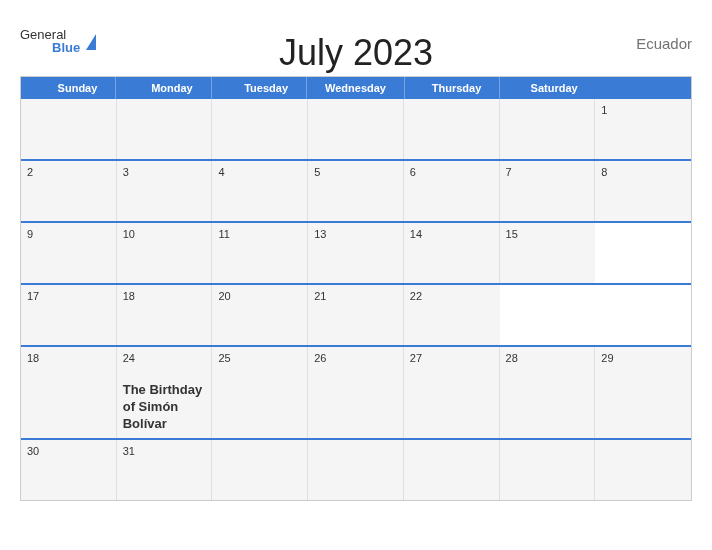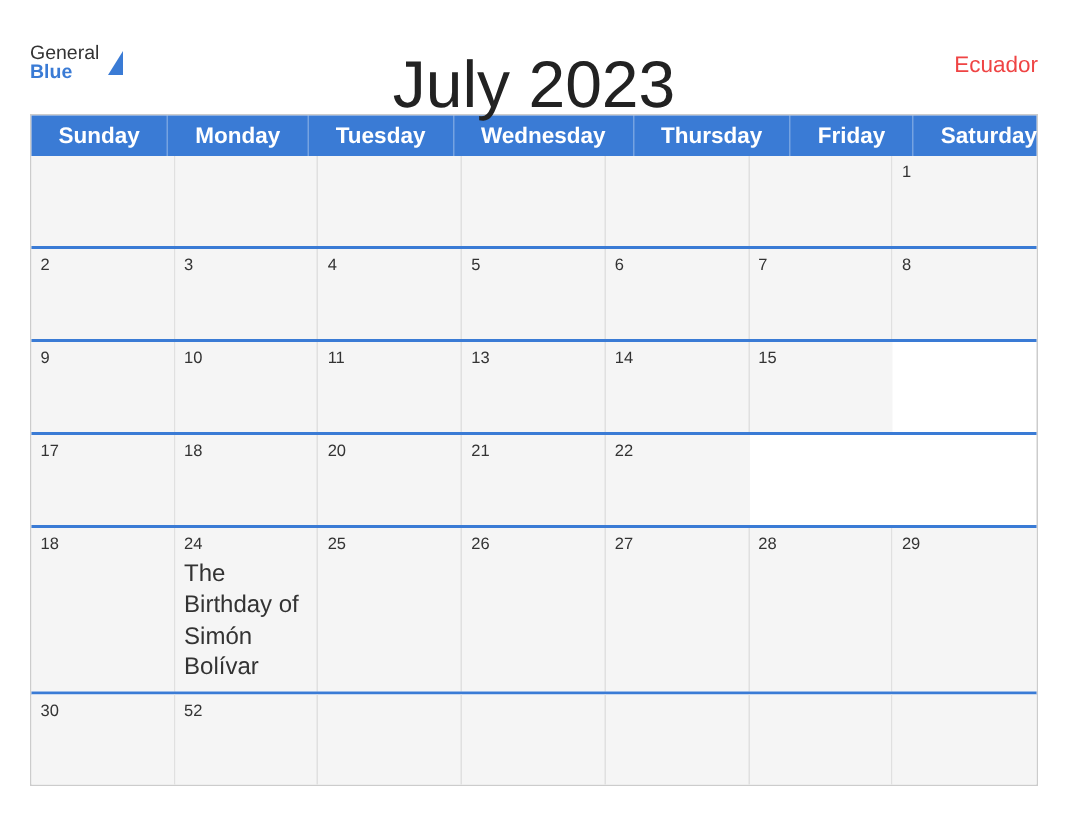--- a/index.html
+++ b/index.html
@@ -30,60 +30,61 @@
     }
     .logo-general {
       font-size: 13px;
       color: #333;
       font-weight: normal;
     }
     .logo-blue {
       font-size: 13px;
       color: #3a7bd5;
       font-weight: bold;
+      margin-left: 32px;
     }
     .logo-triangle {
       width: 0;
       height: 0;
       border-left: 10px solid transparent;
       border-bottom: 16px solid #3a7bd5;
       margin-left: 2px;
       margin-top: 2px;
     }
     .title {
-      font-size: 44px;
+      font-size: 36px;
       font-weight: normal;
       color: #222;
       position: absolute;
       left: 50%;
       transform: translateX(-50%);
       top: 16px;
     }
     .country {
       font-size: 15px;
-      color: #ef4444;
+      color: #737373;
       margin-top: 4px;
     }
     .calendar {
       flex: 1;
       display: flex;
       flex-direction: column;
       border: 1px solid #ccc;
     }
     .cal-header {
       display: grid;
       grid-template-columns: repeat(7, 1fr);
       background: #3a7bd5;
     }
     .cal-header-cell {
       color: #fff;
-      font-size: 15px;
+      font-size: 11px;
       font-weight: bold;
       padding: 5px 18px;
-      text-align: center;
+      text-align: right;
       border-right: 1px solid rgba(255,255,255,0.3);
     }
     .cal-header-cell:last-child { border-right: none; }
     .cal-body {
       flex: 1;
       display: flex;
       flex-direction: column;
     }
     .cal-row {
       display: grid;
@@ -106,24 +107,25 @@
       flex-direction: column;
     }
     .cal-cell:last-child { border-right: none; }
     .cal-cell.empty { background: #f5f5f5; }
     .cal-cell .day-num {
       font-size: 11px;
       color: #333;
       margin-bottom: 2px;
     }
     .cal-cell .event {
-      font-size: 16px;
-      color: #333;
-      margin-top: 2px;
+      font-size: 13px;
+      color: #333;
+      margin-top: 16px;
       line-height: 1.3;
+      font-weight: bold;
     }
     .header-top {
       position: relative;
       display: flex;
       align-items: center;
       justify-content: space-between;
       margin-bottom: 10px;
       min-height: 50px;
     }
   </style>
@@ -143,21 +145,20 @@
     <div class="country">Ecuador</div>
   </div>
 
   <div class="calendar">
     <div class="cal-header">
       <div class="cal-header-cell">Sunday</div>
       <div class="cal-header-cell">Monday</div>
       <div class="cal-header-cell">Tuesday</div>
       <div class="cal-header-cell">Wednesday</div>
       <div class="cal-header-cell">Thursday</div>
-      <div class="cal-header-cell">Friday</div>
       <div class="cal-header-cell">Saturday</div>
     </div>
     <div class="cal-body" id="cal-body">
     <div class="cal-row">
           <div class="cal-cell empty"></div>
           <div class="cal-cell empty"></div>
           <div class="cal-cell empty"></div>
           <div class="cal-cell empty"></div>
           <div class="cal-cell empty"></div>
           <div class="cal-cell empty"></div>
@@ -247,21 +248,21 @@
           </div>
           <div class="cal-cell">
             <span class="day-num">29</span>
           </div>
         </div>
         <div class="cal-row">
           <div class="cal-cell">
             <span class="day-num">30</span>
           </div>
           <div class="cal-cell">
-            <span class="day-num">52</span>
+            <span class="day-num">31</span>
           </div>
           <div class="cal-cell empty"></div>
           <div class="cal-cell empty"></div>
           <div class="cal-cell empty"></div>
           <div class="cal-cell empty"></div>
           <div class="cal-cell empty"></div>
         </div>
       </div>
   </div>
 </div>

